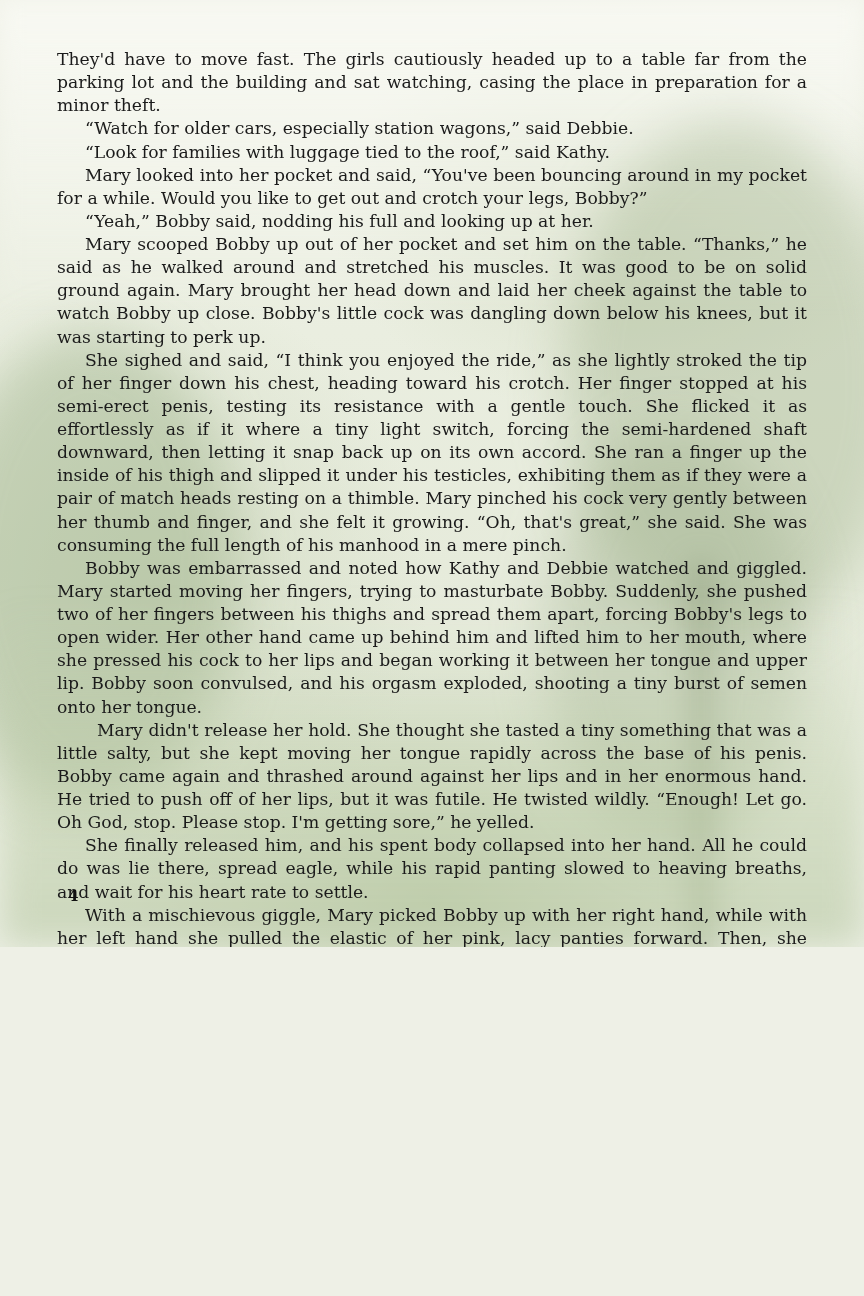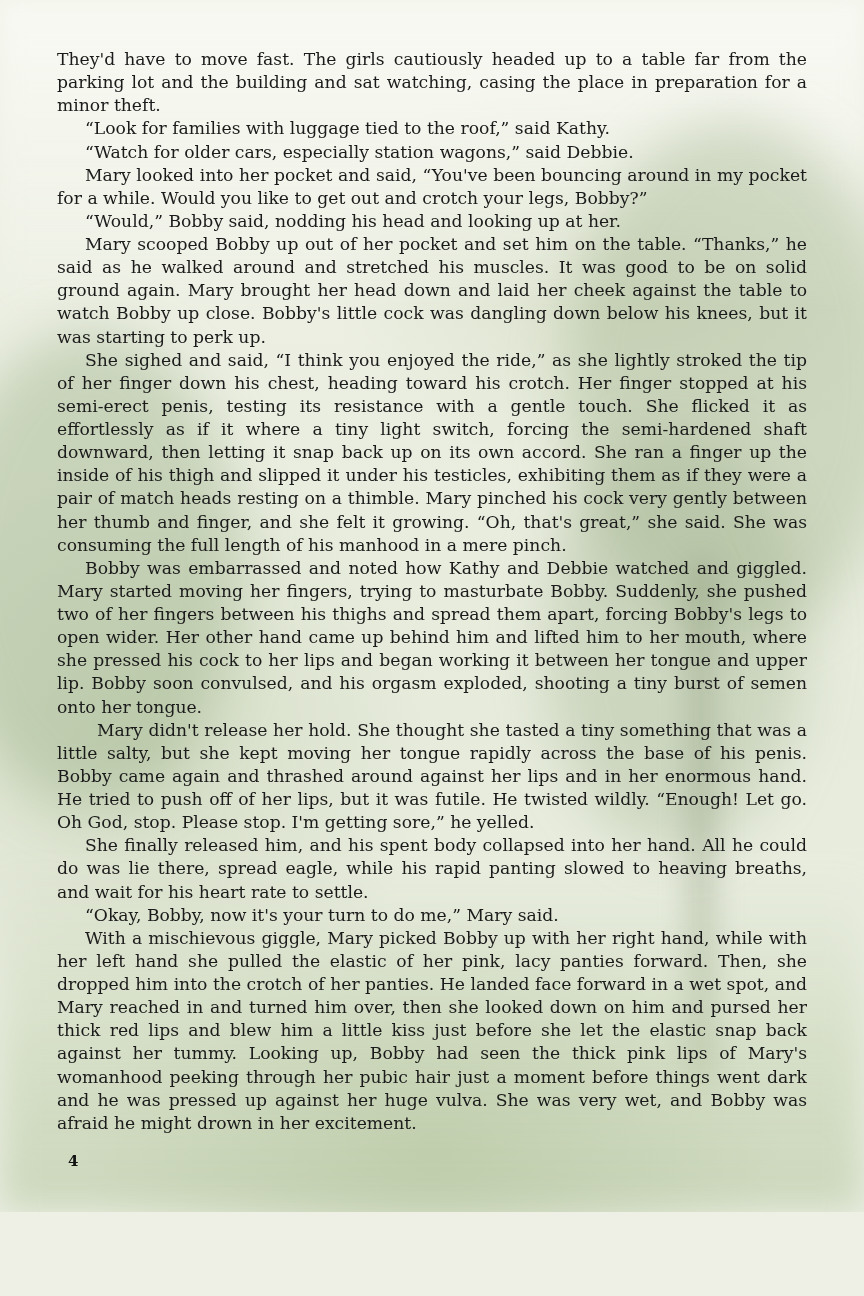--- a/index.html
+++ b/index.html
@@ -11,21 +11,21 @@
     height: 1296px;
     background: #eef0e6;
     font-family: "DejaVu Serif", serif;
     overflow: hidden;
   }
 
   
   .page {
     position: relative;
     width: 864px;
-    height: 1212px;
+    height: 947px;
     background:
       radial-gradient(ellipse 420px 300px at 72% 22%, rgba(214,222,198,0.85) 0%, rgba(214,222,198,0) 70%),
       radial-gradient(ellipse 380px 420px at 18% 62%, rgba(206,216,190,0.75) 0%, rgba(206,216,190,0) 72%),
       radial-gradient(ellipse 500px 360px at 50% 95%, rgba(198,210,180,0.8) 0%, rgba(198,210,180,0) 70%),
       linear-gradient(180deg, #f2f3ea 0%, #eaeee0 35%, #e6ebdb 60%, #eef1e6 100%);
     overflow: hidden;
   }
 
   
   .bg-shape {
@@ -113,28 +113,27 @@
 
   <div class="bg-sky"></div>
   <div class="bg-shape bg-tree-left"></div>
   <div class="bg-shape bg-tree-right"></div>
   <div class="bg-shape bg-tree-right2"></div>
   <div class="bg-trunk"></div>
   <div class="bg-ground"></div>
 
   <div class="text-column">
     <p class="no-indent">They'd have to move fast. The girls cautiously headed up to a table far from the parking lot and the building and sat watching, casing the place in preparation for a minor theft.</p>
+    <p>“Watch for older cars, especially station wagons,” said Debbie.</p>
     <p>“Look for families with luggage tied to the roof,” said Kathy.</p>
-    <p>“Watch for older cars, especially station wagons,” said Debbie.</p>
     <p>Mary looked into her pocket and said, “You've been bouncing around in my pocket for a while. Would you like to get out and crotch your legs, Bobby?”</p>
-    <p>“Would,” Bobby said, nodding his head and looking up at her.</p>
+    <p>“Yeah,” Bobby said, nodding his full and looking up at her.</p>
     <p>Mary scooped Bobby up out of her pocket and set him on the table. “Thanks,” he said as he walked around and stretched his muscles. It was good to be on solid ground again. Mary brought her head down and laid her cheek against the table to watch Bobby up close. Bobby's little cock was dangling down below his knees, but it was starting to perk up.</p>
     <p>She sighed and said, “I think you enjoyed the ride,” as she lightly stroked the tip of her finger down his chest, heading toward his crotch. Her finger stopped at his semi-erect penis, testing its resistance with a gentle touch.  She flicked it as effortlessly as if it where a tiny light switch, forcing the semi-hardened shaft downward, then letting it snap back up on its own accord. She ran a finger up the inside of his thigh and slipped it under his testicles, exhibiting them as if they were a pair of match heads resting on a thimble. Mary pinched his cock very gently between her thumb and finger, and she felt it growing. “Oh, that's great,” she said. She was consuming the full length of his manhood in a mere pinch.</p>
     <p>Bobby was embarrassed and noted how Kathy and Debbie watched and giggled. Mary started moving her fingers, trying to masturbate Bobby. Suddenly, she pushed two of her fingers between his thighs and spread them apart, forcing Bobby's legs to open wider. Her other hand came up behind him and lifted him to her mouth, where she pressed his cock to her lips and began working it between her tongue and upper lip. Bobby soon convulsed, and his orgasm exploded, shooting a tiny burst of semen onto her tongue.</p>
     <p class="wide-indent">Mary didn't release her hold. She thought she tasted a tiny something that was a little salty, but she kept moving her tongue rapidly across the base of his penis. Bobby came again and thrashed around against her lips and in her enormous hand. He tried to push off of her lips, but it was futile. He twisted wildly. “Enough! Let go. Oh God, stop. Please stop. I'm getting sore,” he yelled.</p>
     <p>She finally released him, and his spent body collapsed into her hand.  All he could do was lie there, spread eagle, while his rapid panting slowed to heaving breaths, and wait for his heart rate to settle.</p>
-    <p>“Okay, Bobby, now it's your turn to do me,” Mary said.</p>
     <p>With a mischievous giggle, Mary picked Bobby up with her right hand, while with her left hand she pulled the elastic of her pink, lacy panties forward. Then, she dropped him into the crotch of her panties. He landed face forward in a wet spot, and Mary reached in and turned him over, then she looked down on him and pursed her thick red lips and blew him a little kiss just before she let the elastic snap back against her tummy. Looking up, Bobby had seen the thick pink lips of Mary's womanhood peeking through her pubic hair just a moment before things went dark and he was pressed up against her huge vulva. She was very wet, and Bobby was afraid he might drown in her excitement.</p>
   </div>
 
   <div class="page-number">4</div>
 
 </div>
 
 </body></html>

